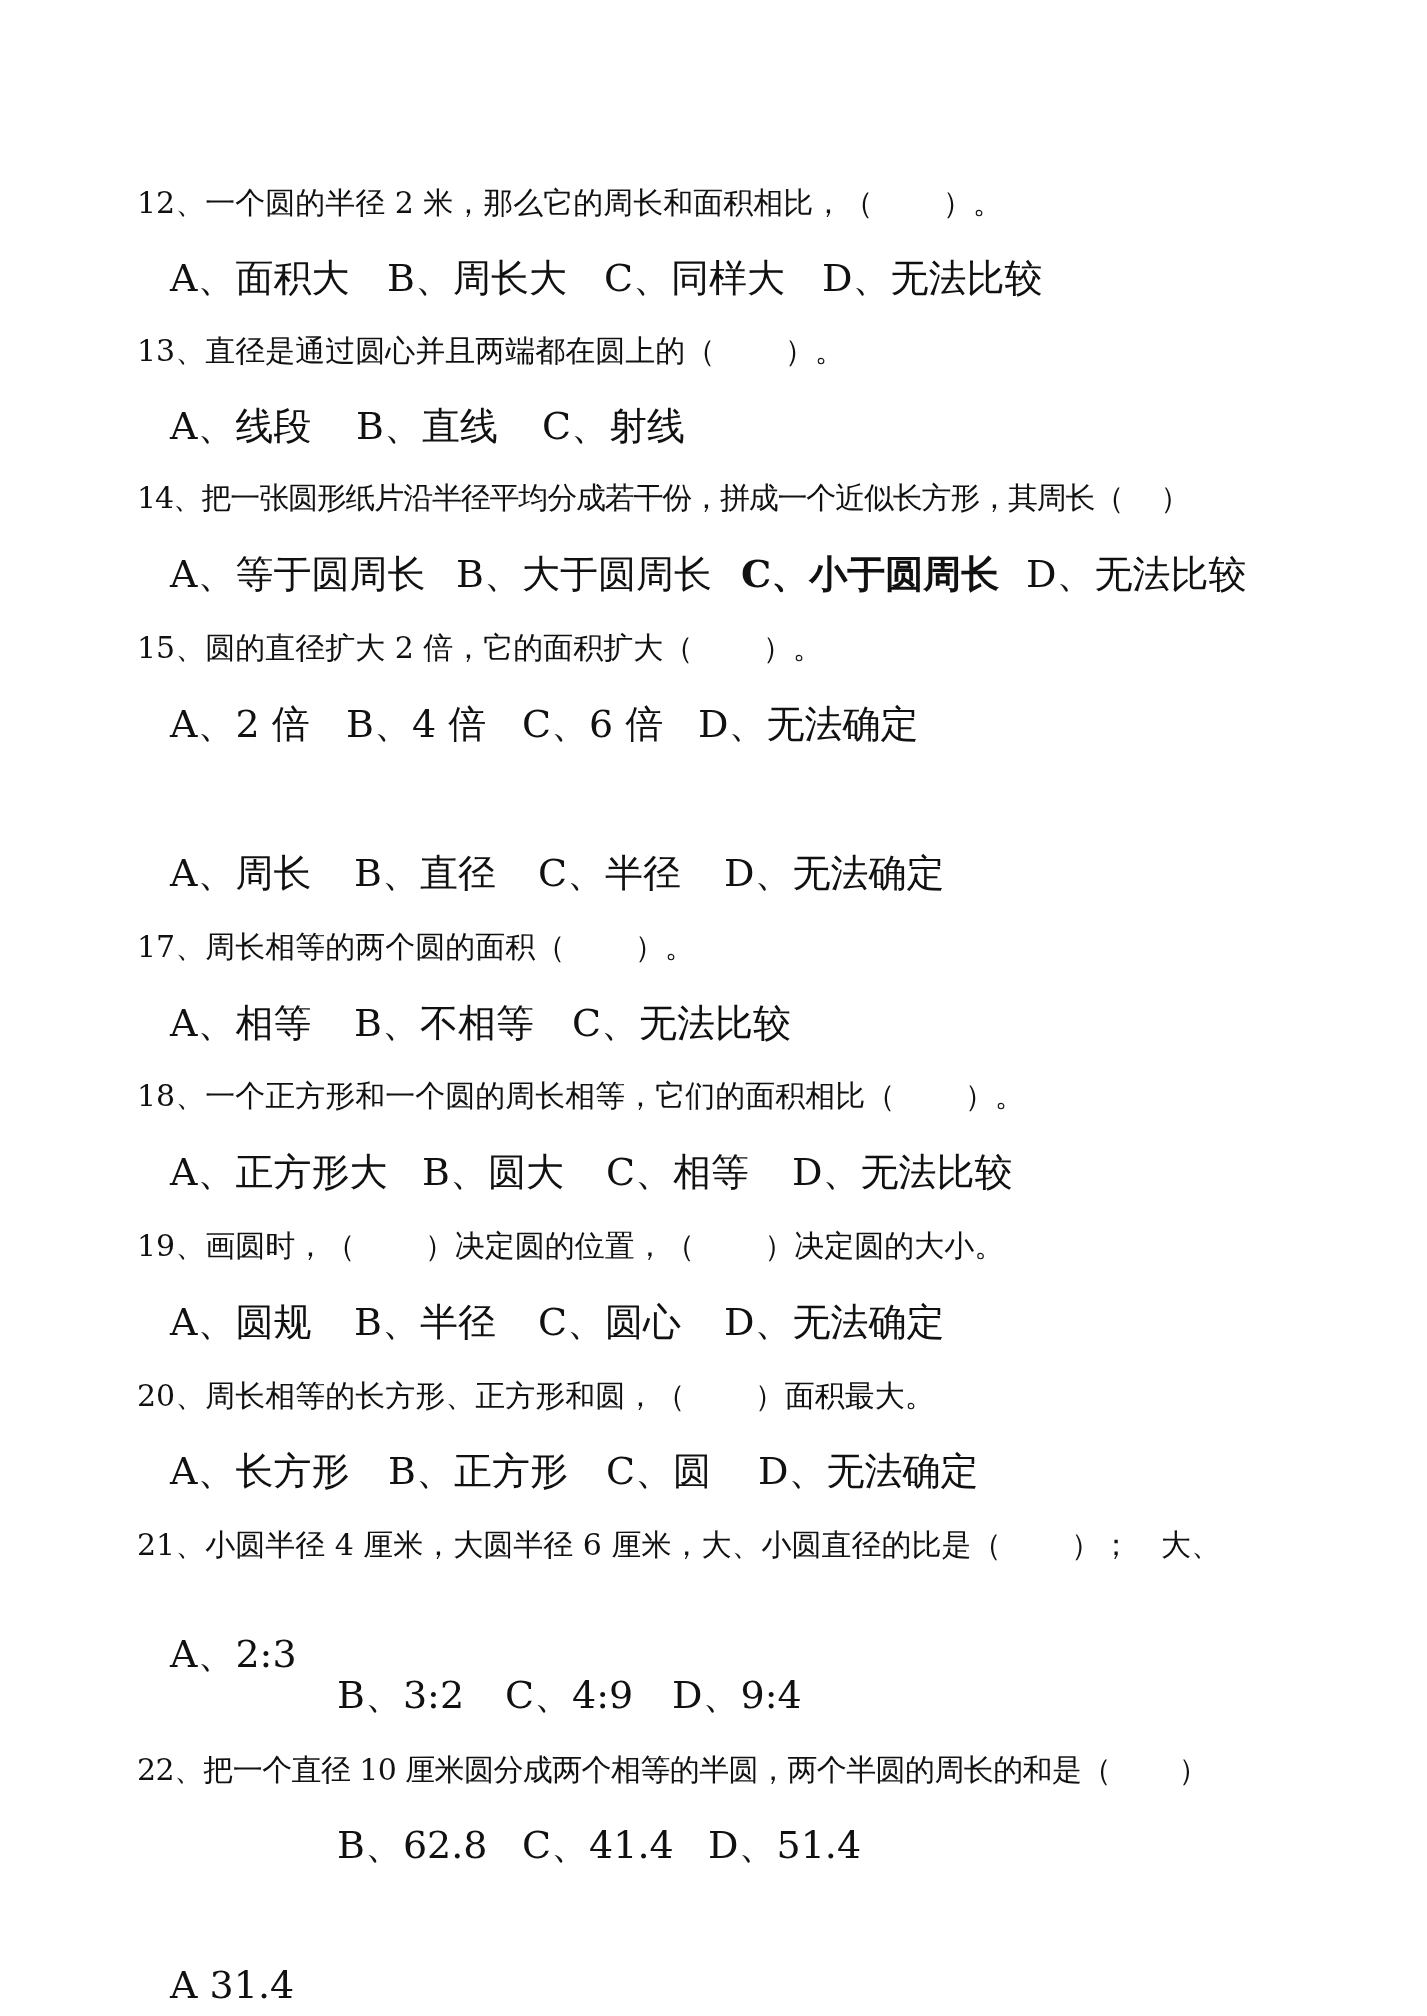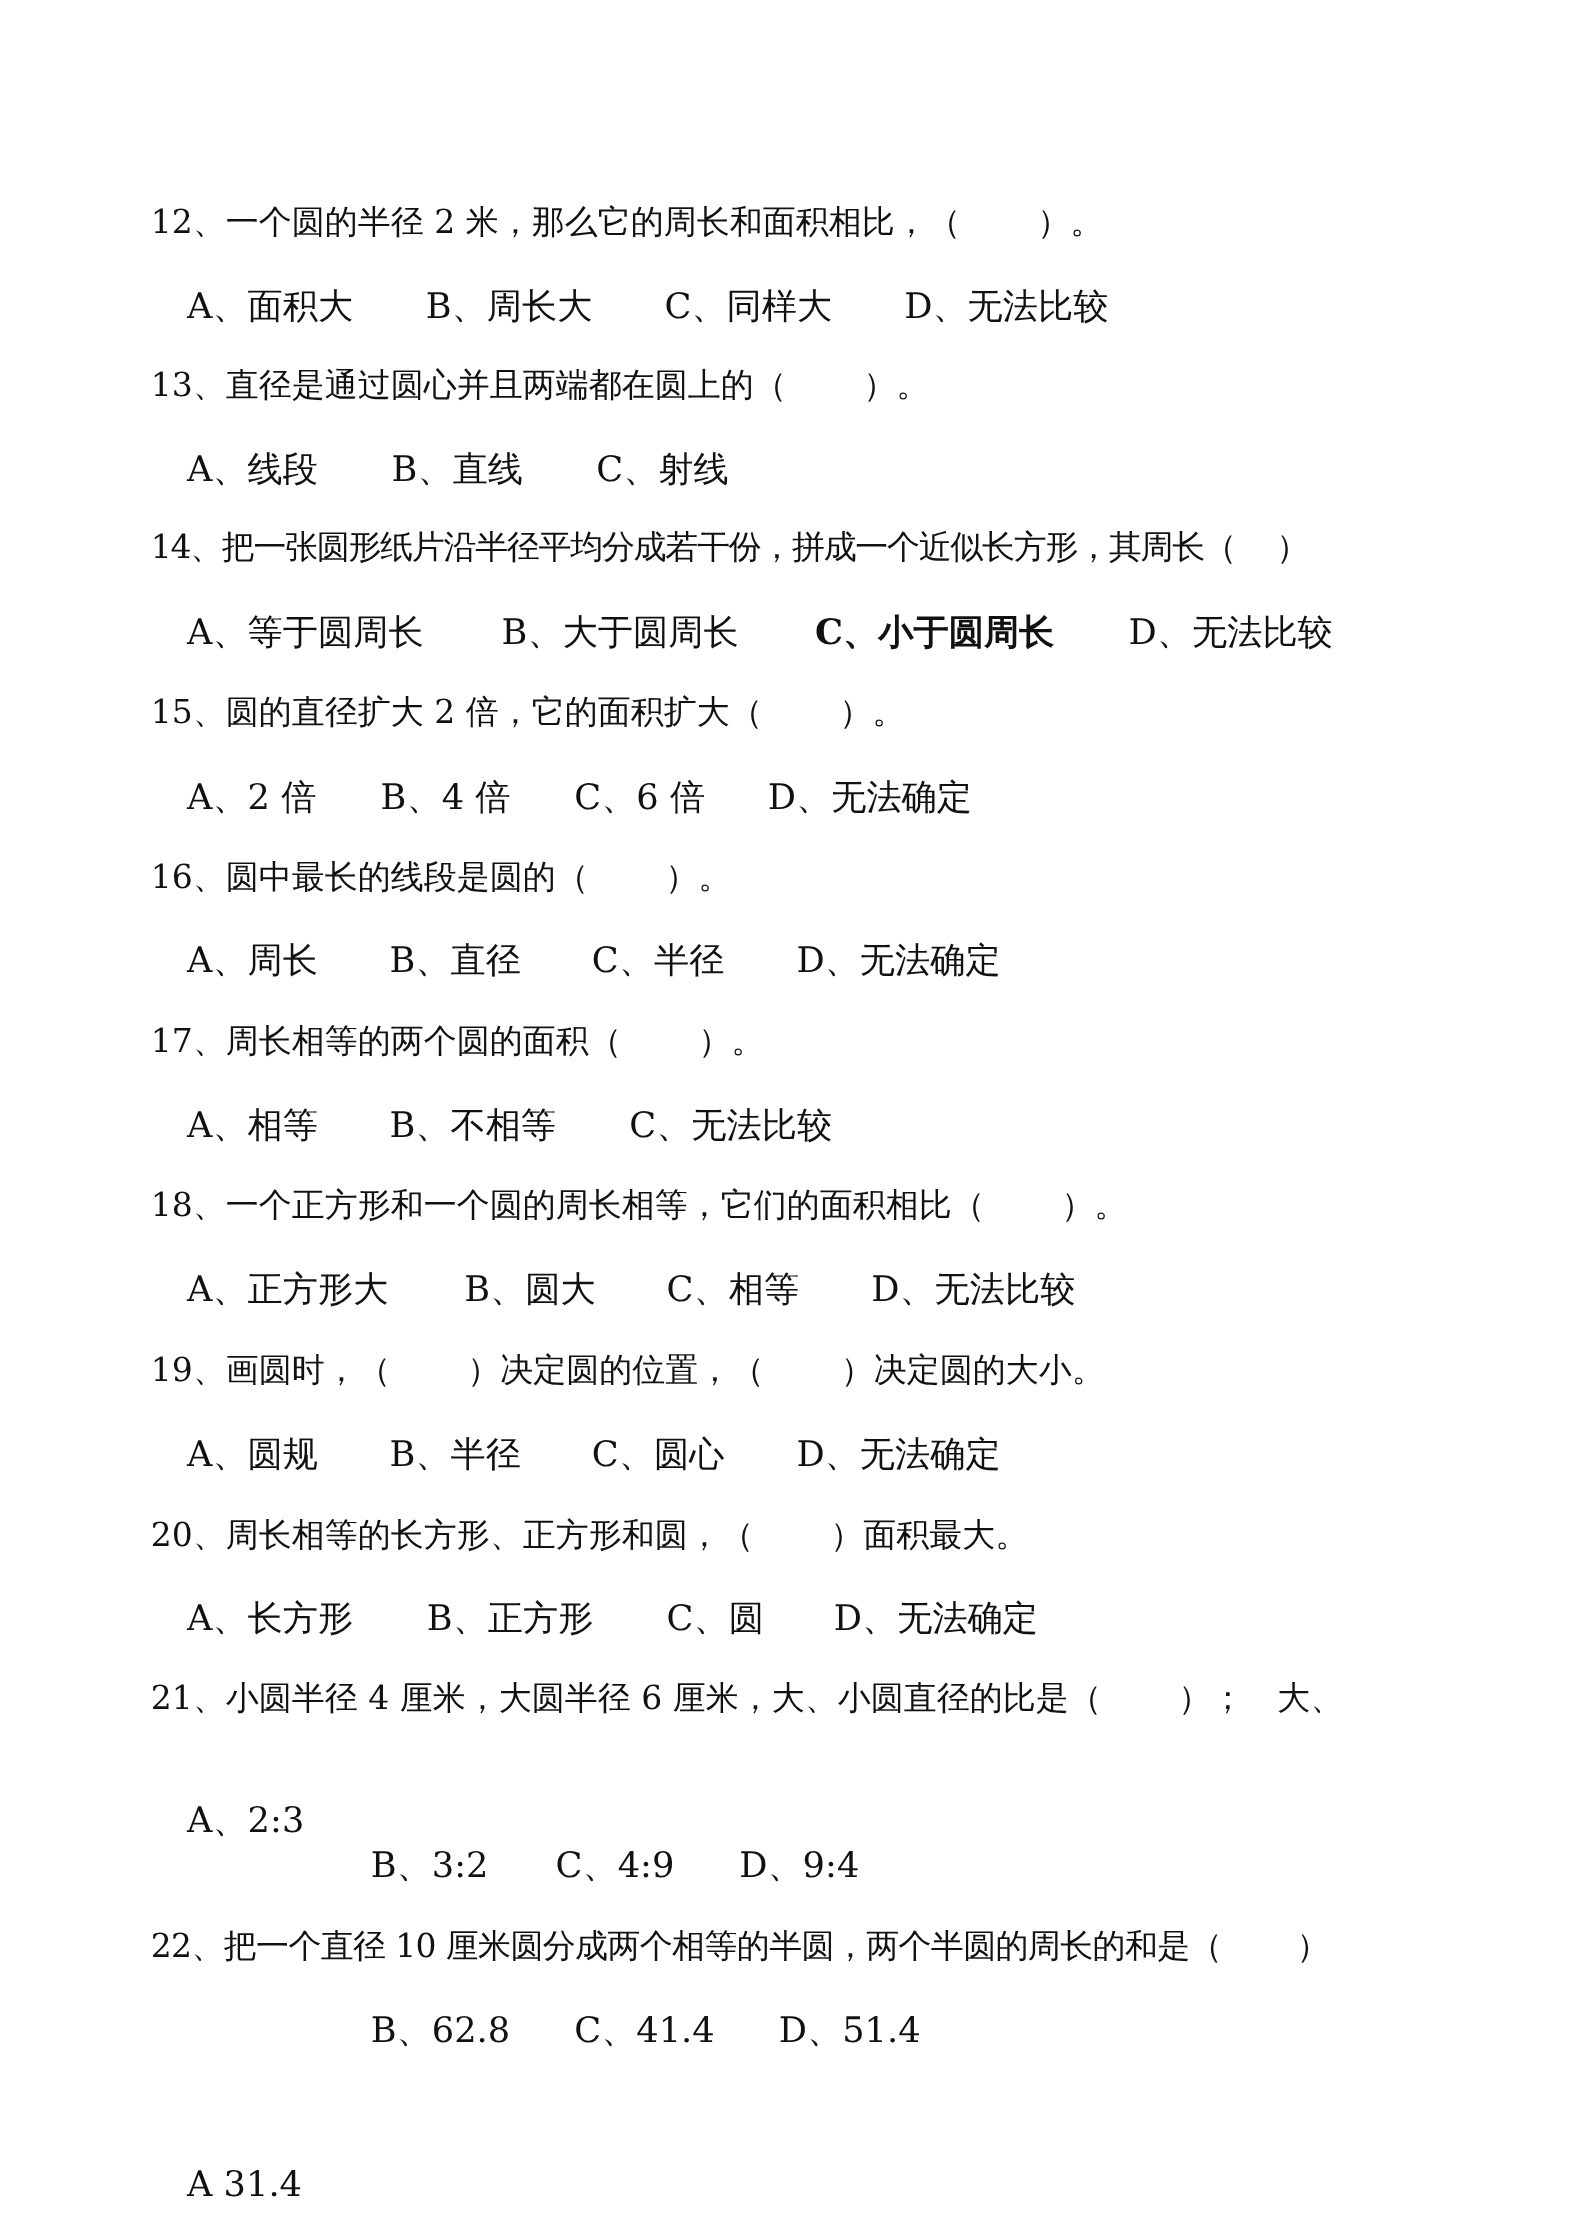--- a/index.html
+++ b/index.html
@@ -7,21 +7,21 @@
       width: 1427px; height: 2016px; position: relative; overflow: hidden;
       font-family: "DejaVu Serif", "Liberation Serif", serif;
       color: #111111;
     }
     .page { position: absolute; left: 0; top: 0; width: 1427px; height: 1668px; }
     .line {
       position: absolute; left: 0; white-space: pre;
       font-size: 30px; line-height: 40px; letter-spacing: 0px;
     }
     .q { left: 137px; }
-    .opt { position: absolute; white-space: pre; font-size: 32px; line-height: 40px; }
+    .opt { position: absolute; white-space: pre; font-size: 38px; line-height: 40px; }
   </style>
 </head>
 <body>
 
 <div class="page">
 
   <div class="line q" style="top:183px;">12、一个圆的半径 2 米，那么它的周长和面积相比，（　　 ）。</div>
   <div>
     <span class="opt" style="left:170px; top:258px;">A、面积大</span>
     <span class="opt" style="left:387px; top:258px;">B、周长大</span>
@@ -45,21 +45,20 @@
   </div>
 
   <div class="line q" style="top:628px;">15、圆的直径扩大 2 倍，它的面积扩大（　　 ）。</div>
   <div>
     <span class="opt" style="left:170px; top:704px;">A、2 倍</span>
     <span class="opt" style="left:346px; top:704px;">B、4 倍</span>
     <span class="opt" style="left:522px; top:704px;">C、6 倍</span>
     <span class="opt" style="left:698px; top:704px;">D、无法确定</span>
   </div>
 
-  <div class="line q" style="top:778px;">16、圆中最长的线段是圆的（　　 ）。</div>
   <div>
     <span class="opt" style="left:170px; top:853px;">A、周长</span>
     <span class="opt" style="left:354px; top:853px;">B、直径</span>
     <span class="opt" style="left:538px; top:853px;">C、半径</span>
     <span class="opt" style="left:724px; top:853px;">D、无法确定</span>
   </div>
 
   <div class="line q" style="top:927px;">17、周长相等的两个圆的面积（　　 ）。</div>
   <div>
     <span class="opt" style="left:170px; top:1003px;">A、相等</span>

